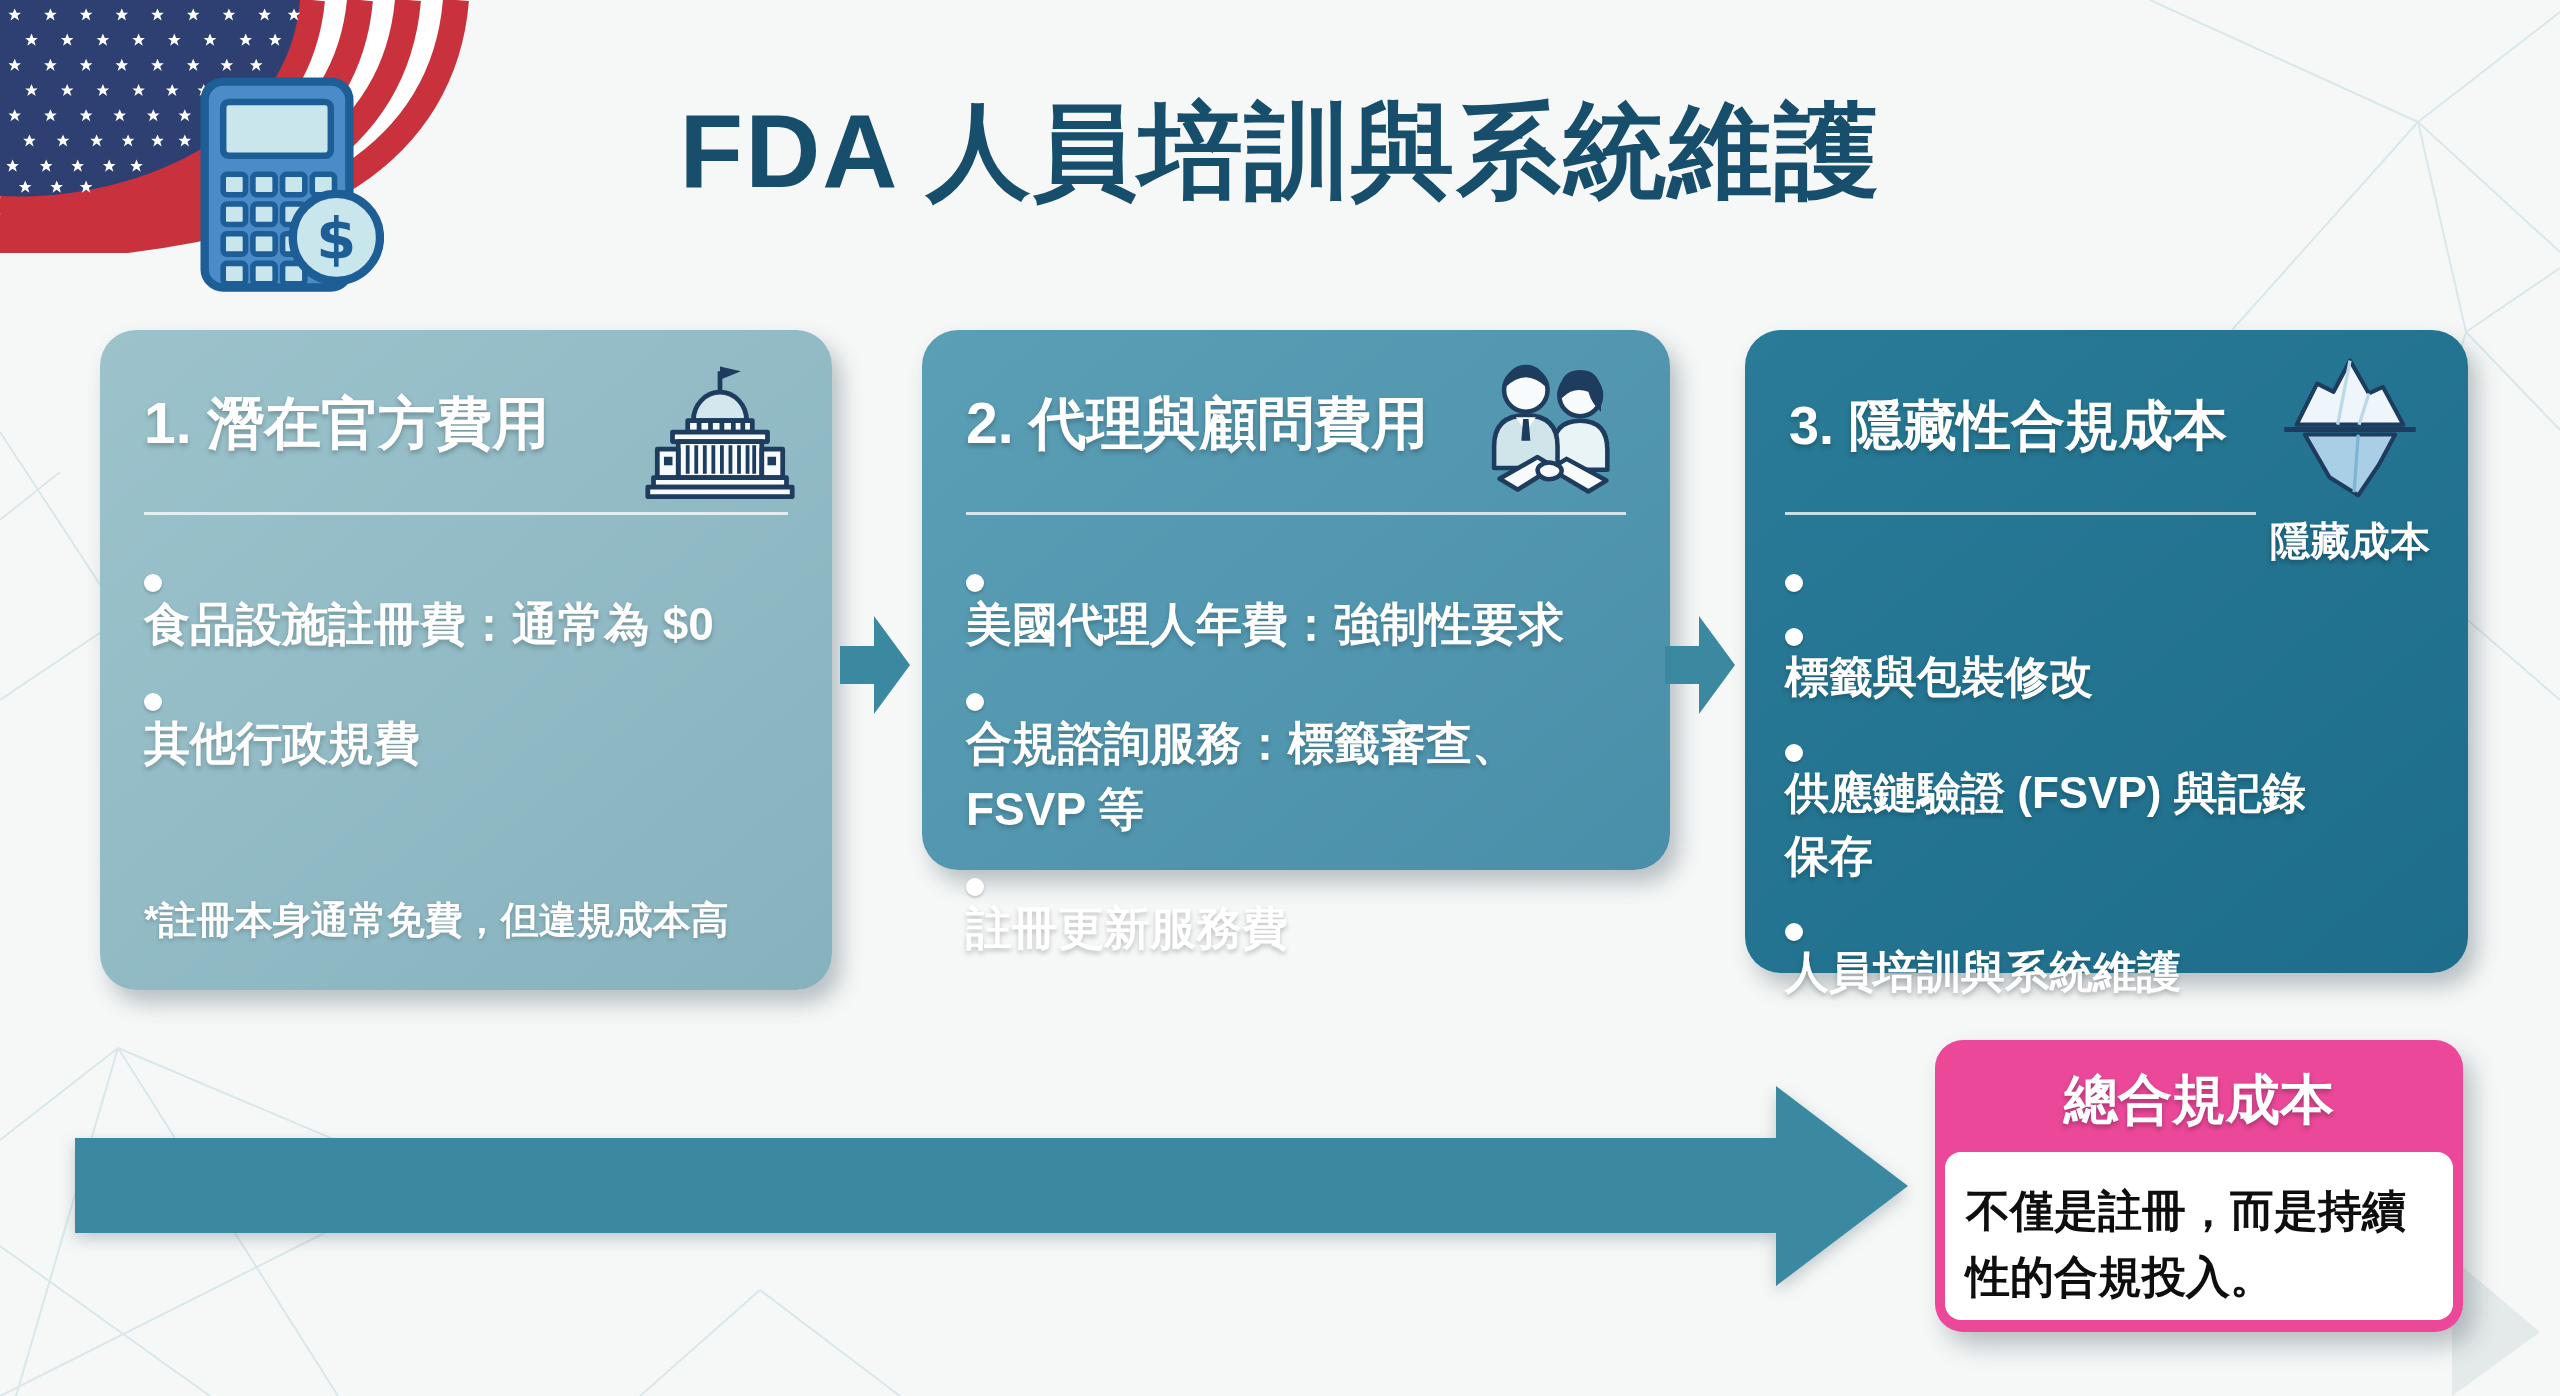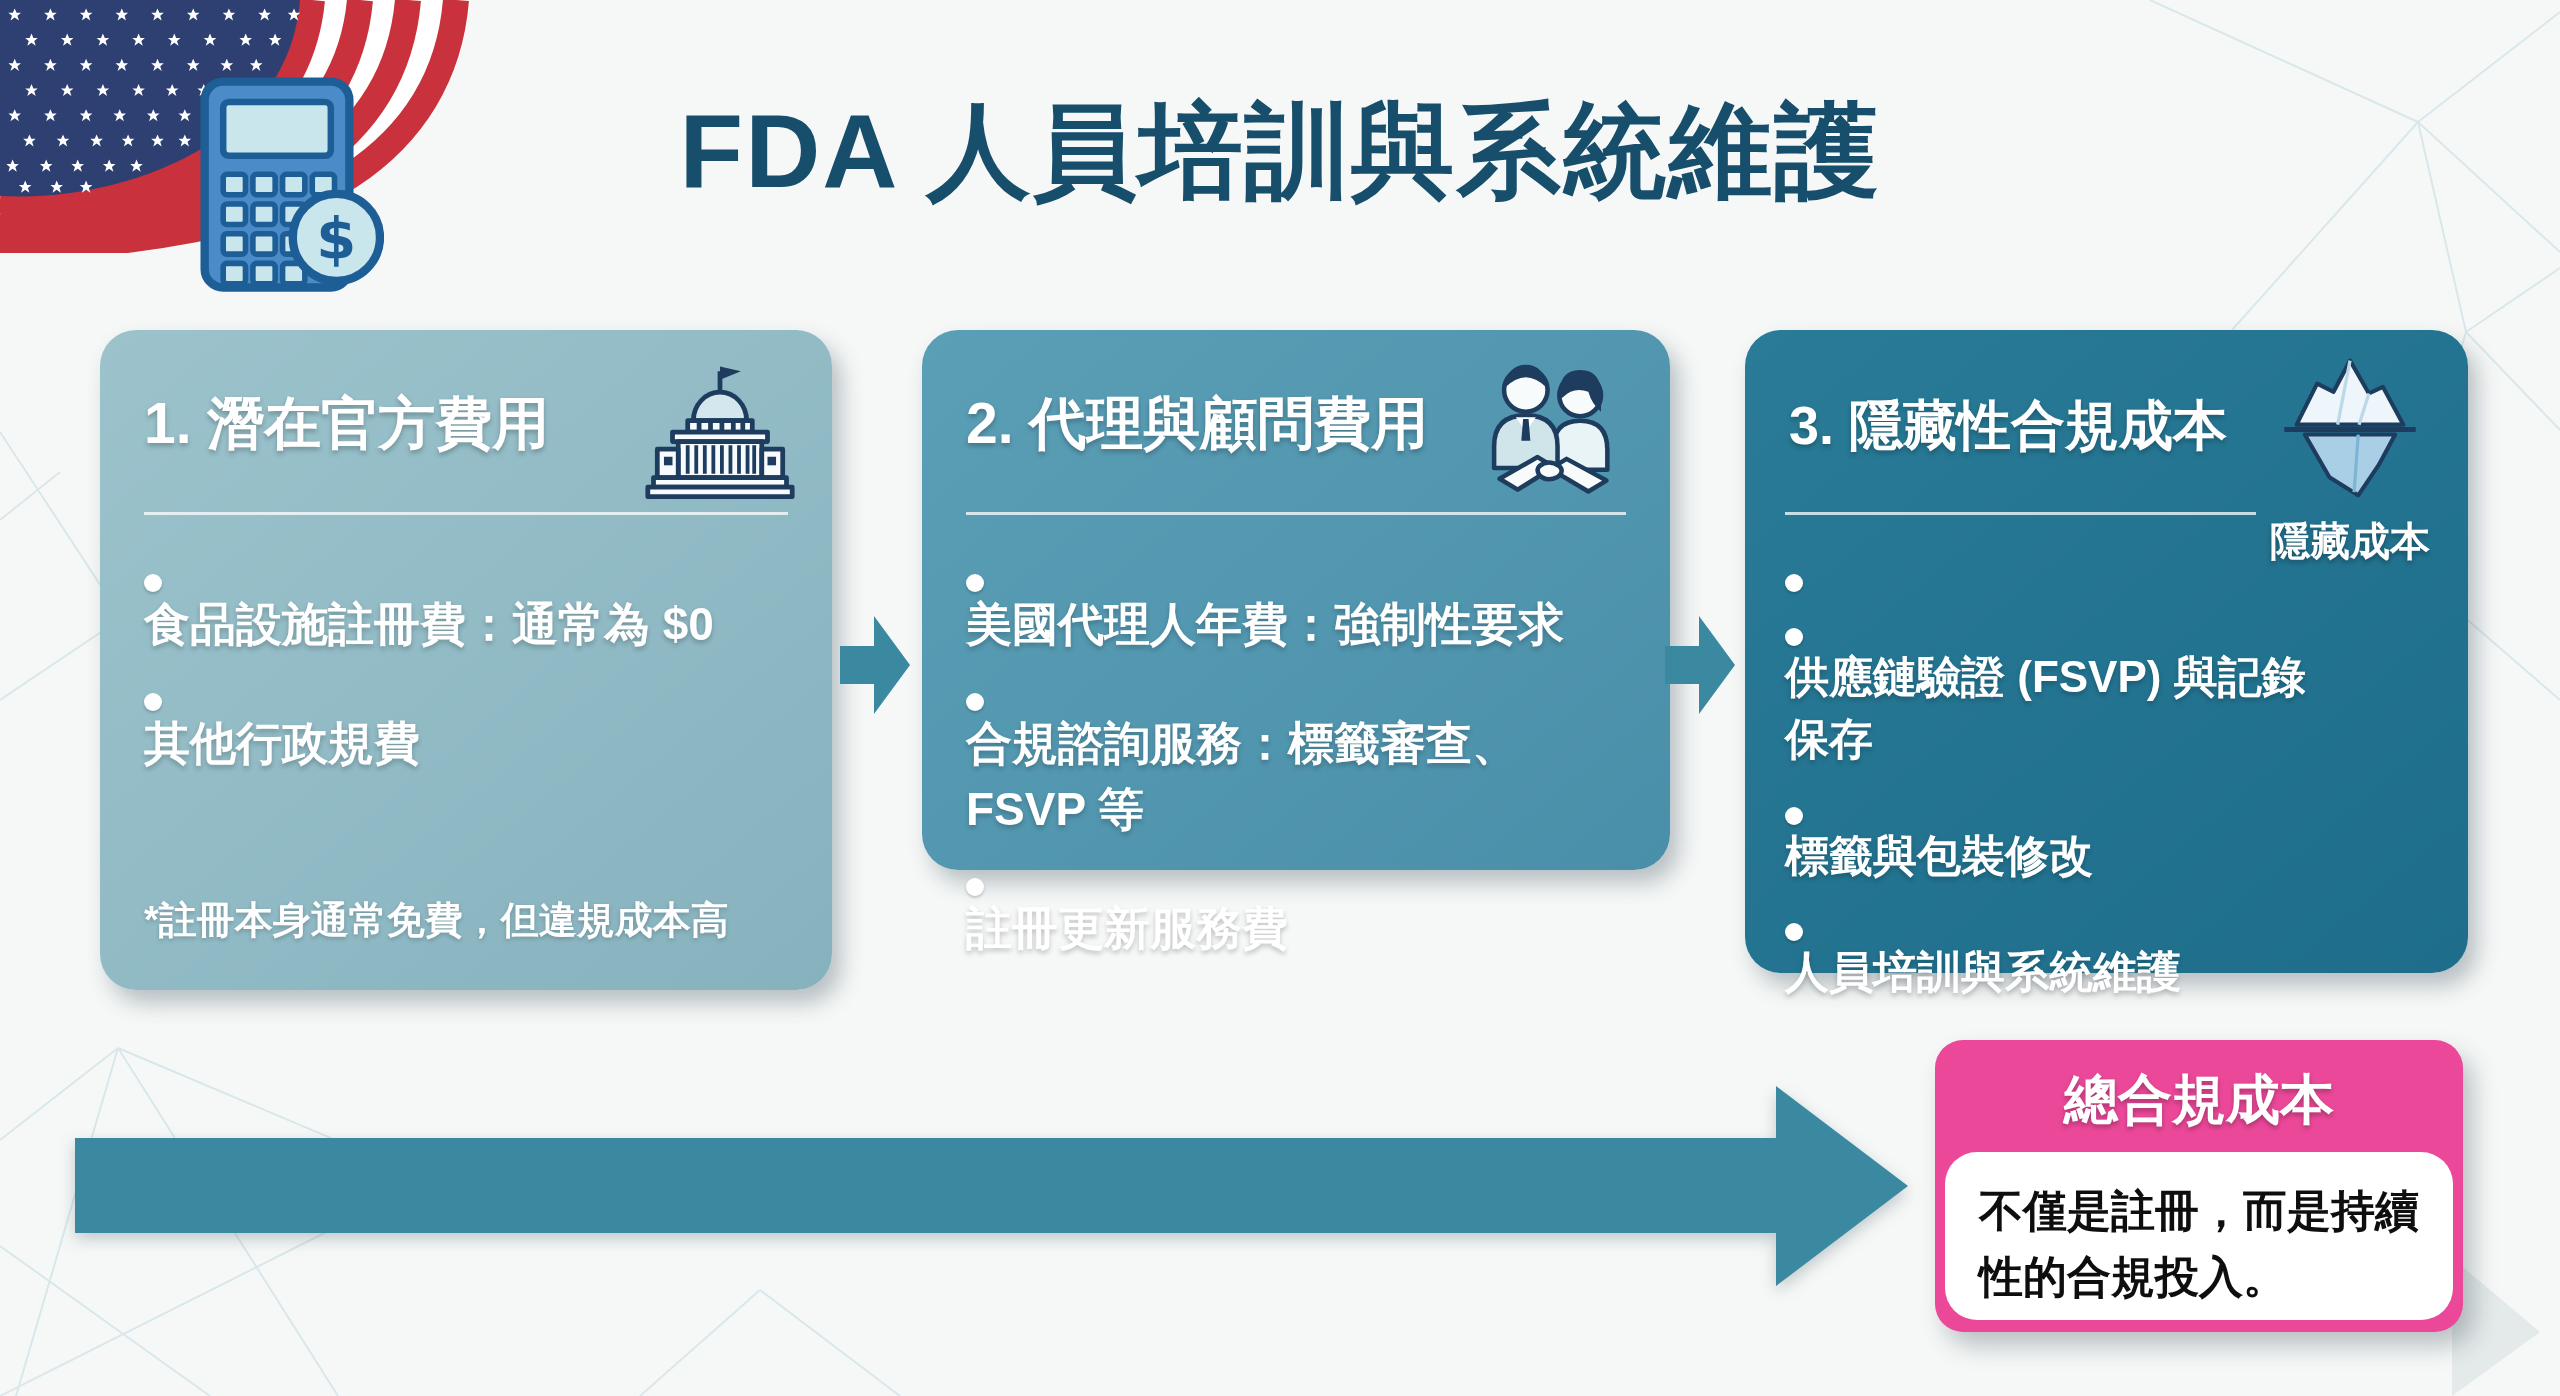--- a/index.html
+++ b/index.html
@@ -62,21 +62,21 @@
     background:#ec4899;border-radius:28px;
     box-shadow:10px 14px 24px rgba(30,50,60,.28);
   }
   .summary-header{
     position:absolute;top:24px;left:0;right:0;text-align:center;
     color:#fff;font-size:54px;font-weight:bold;
     text-shadow:0 3px 5px rgba(0,0,0,.28);
   }
   .summary-body{
     position:absolute;left:10px;right:10px;top:112px;bottom:12px;
-    background:#fff;border-radius:32px;padding:26px 34px;box-sizing:border-box;
+    background:#fff;border-radius:16px;padding:26px 21px;box-sizing:border-box;
     color:#0e0e0e;font-size:44px;font-weight:bold;line-height:1.5;
     white-space:pre-line;
   }
 </style>
 </head>
 <body>
 
 <div class="stage">
 
   <svg class="bg-pattern" viewBox="0 0 2560 1396" fill="none" stroke="#cadfe5" stroke-width="2" opacity="0.65">
@@ -278,26 +278,26 @@
       </svg>
       <div class="icon-cap">隱藏成本</div>
     </div>
     <div class="divider"></div>
     <div class="bullets">
       <div class="bullet">
         <span class="dot"></span>
       </div>
       <div class="bullet">
         <span class="dot"></span>
+        <span class="btext">標籤與包裝修改</span>
+      </div>
+      <div class="bullet">
+        <span class="dot"></span>
         <span class="btext">供應鏈驗證 (FSVP) 與記錄
 保存</span>
-      </div>
-      <div class="bullet">
-        <span class="dot"></span>
-        <span class="btext">標籤與包裝修改</span>
       </div>
       <div class="bullet">
         <span class="dot"></span>
         <span class="btext">人員培訓與系統維護</span>
       </div>
     </div>
   </div>
 
   <svg class="big-arrow" viewBox="0 0 2560 1396">
     <polygon points="75,1138 1776,1138 1776,1086 1908,1186 1776,1286 1776,1233 75,1233" fill="#3a89a1" style="filter:drop-shadow(0 6px 8px rgba(30,60,70,.25));"></polygon>

